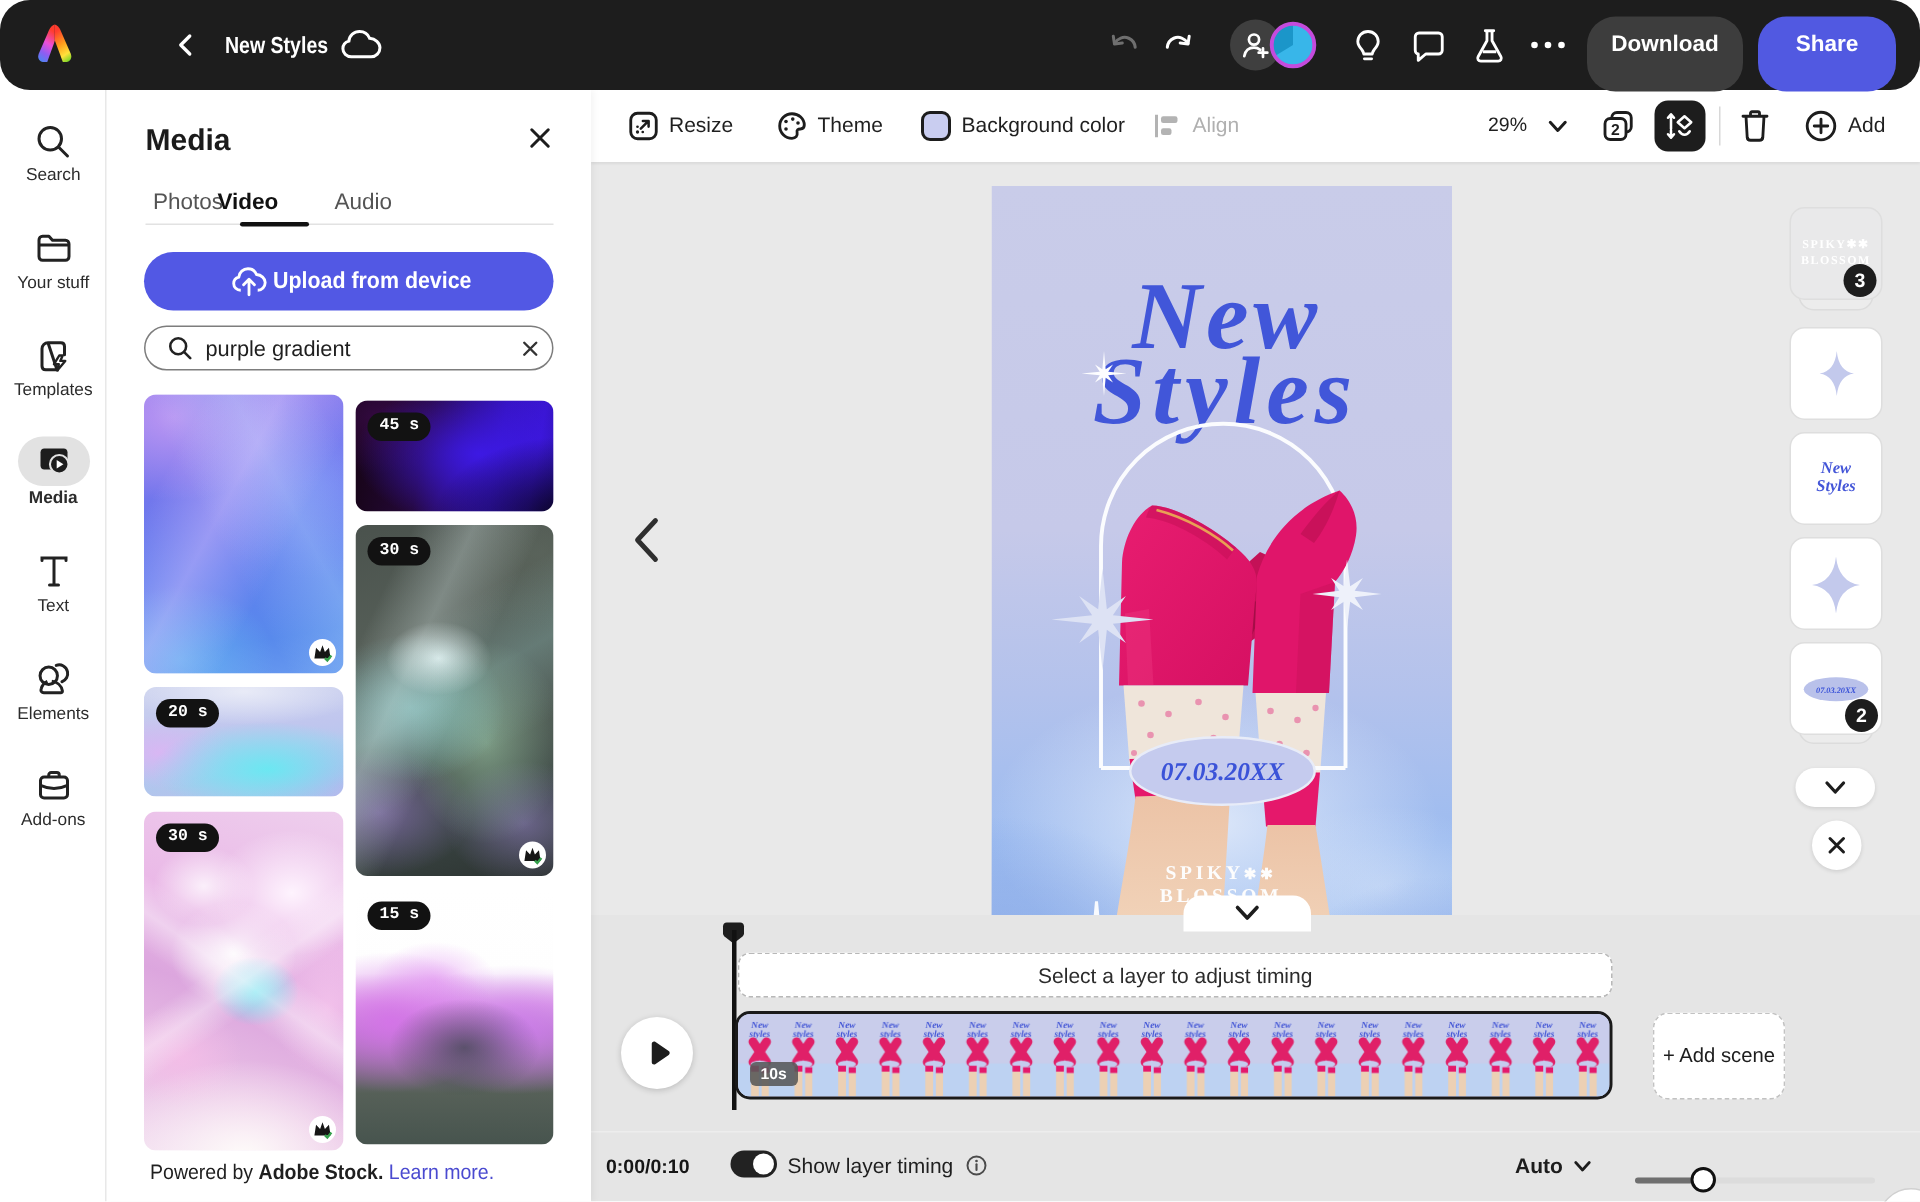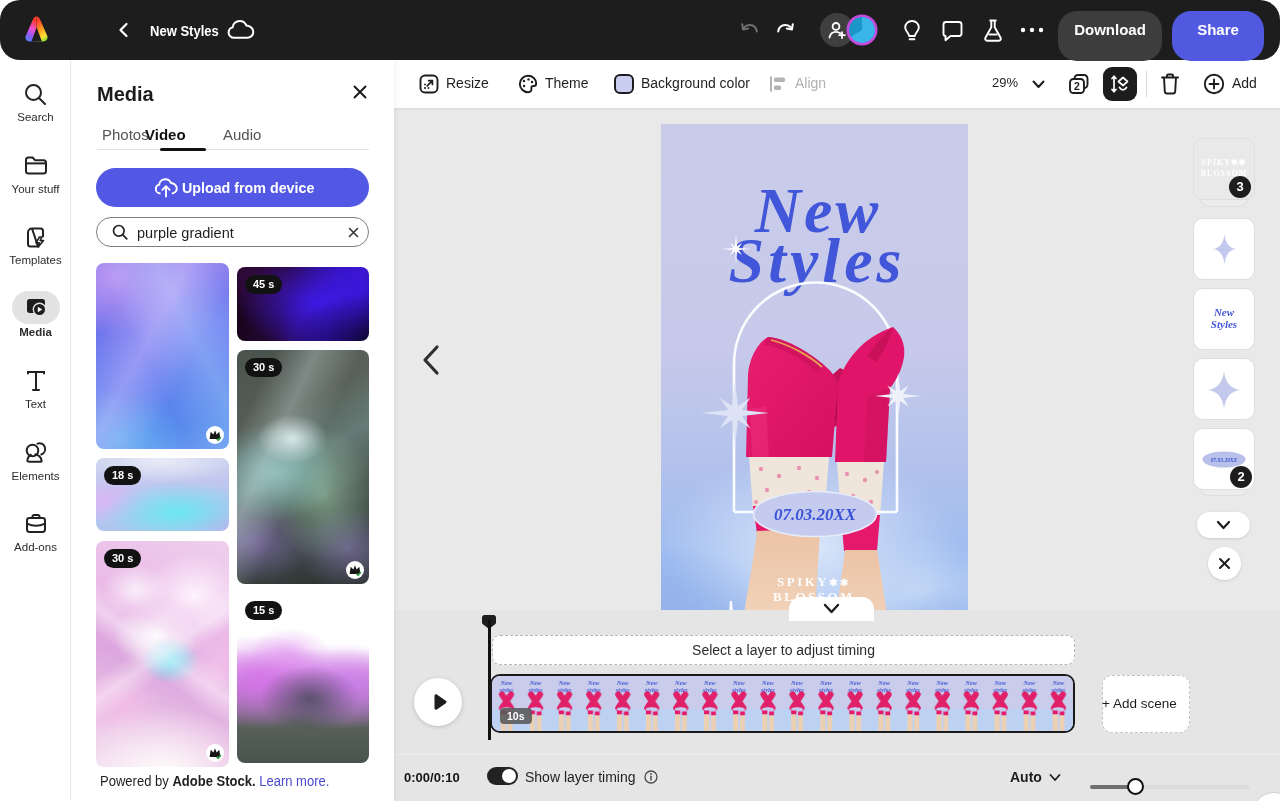--- a/index.html
+++ b/index.html
@@ -10,21 +10,21 @@
 #topbar { position:absolute; left:0; top:0; width:1280px; height:60px; background:#1d1d1d; z-index:50;border-radius:20px; }
 #topbar .ttl { position:absolute; left:150px; top:22px; color:#fff; font-weight:bold; font-size:15.5px; transform:scaleX(.84); transform-origin:left; white-space:nowrap; }
 .pillbtn { position:absolute; top:11px; height:50px; border-radius:19px; color:#fff; font-size:15px; font-weight:bold; text-align:center; line-height:38px; }
 
 #rail { position:absolute; left:0; top:60px; width:71px; height:741px; background:#fff; border-right:1px solid #e8e8e8; z-index:40; }
 .railitem { position:absolute; left:0; width:71px; text-align:center; color:#2c2c2c; font-size:11.5px; }
 
 #panel { position:absolute; left:71px; top:60px; width:323px; height:741px; background:#fff; z-index:39; box-shadow:2px 0 5px rgba(0,0,0,.05); }
 #panel .hd { position:absolute; left:26px; top:23px; font-size:20px; font-weight:bold; color:#1b1b1b; }
 .tab { position:absolute; top:66px; font-size:15px; color:#545454; }
-.thumb { position:absolute; border-radius:8px; overflow:hidden; }
+.thumb { position:absolute; border-radius:8px; overflow:hidden;font-family:Liberation Mono, monospace; }
 .dur { position:absolute; left:8px; top:8px; background:#121212; color:#fff; font-size:11px; font-weight:bold; border-radius:10px; padding:3px 8px; line-height:13px; }
 .crown { position:absolute; right:5px; bottom:5px; width:18px; height:18px; background:#fff; border-radius:50%; }
 
 #toolbar { position:absolute; left:394px; top:60px; width:886px; height:48px; background:#fff; z-index:30; box-shadow:0 1px 2px rgba(0,0,0,.08); }
 .tbtxt { position:absolute; top:15px; font-size:14px; color:#1f1f1f; }
 
 #canvas { position:absolute; left:394px; top:108px; width:886px; height:502px; background:#e9e9e9; z-index:10; overflow:hidden; }
 
 .lcard { position:absolute; left:799px; width:62px; height:62px; background:#fff; border:1px solid #dedede; border-radius:10px; z-index:12; }
 .lbadge { position:absolute; width:22px; height:22px; background:#1d1d1d; border-radius:50%; color:#fff; font-size:13px; font-weight:bold; text-align:center; line-height:22px; z-index:13; }
@@ -194,21 +194,21 @@
         <path d="M3.6,13 L4.7,5.8 L7.4,8.6 L9,4.2 L10.6,8.6 L13.3,5.8 L14.4,13 Z" fill="#161616"></path>
         <path d="M10.6,12.8 L12.2,14.3 L14.9,11" stroke="#35a04c" stroke-width="1.6" fill="none"></path>
       </svg>
   </div>
   <div class="thumb" style="left:25px;top:398px;width:133px;height:73px;background:
     radial-gradient(110px 45px at 62% 75%, rgba(100,235,242,.9), transparent 70%),
     radial-gradient(70px 35px at 8% 60%, rgba(222,180,244,.85), transparent 70%),
     radial-gradient(100px 28px at 50% 4%, rgba(236,238,248,.9), transparent 80%),
     radial-gradient(80px 40px at 98% 90%, rgba(205,165,238,.7), transparent 75%),
     linear-gradient(175deg, #ccd2ee 0%, #c0c6ee 40%, #aec8ee 75%, #b8c0ea 100%)">
-    <div class="dur">18 s</div>
+    <div class="dur">20 s</div>
   </div>
   <div class="thumb" style="left:25px;top:481px;width:133px;height:226px;background:
     linear-gradient(35deg, transparent 42%, rgba(255,255,255,.42) 50%, transparent 58%),
     linear-gradient(145deg, transparent 43%, rgba(255,255,255,.38) 50%, transparent 57%),
     radial-gradient(40px 32px at 56% 53%, rgba(90,225,238,.95), transparent 72%),
     radial-gradient(60px 50px at 45% 42%, rgba(255,255,255,.95), transparent 70%),
     radial-gradient(75px 60px at 74% 24%, rgba(255,246,255,.95), transparent 70%),
     radial-gradient(130px 90px at 50% 102%, rgba(255,253,250,.98), transparent 72%),
     radial-gradient(55px 45px at 18% 72%, rgba(246,190,232,.8), transparent 75%),
     radial-gradient(50px 60px at 92% 58%, rgba(248,200,238,.75), transparent 75%),
@@ -474,21 +474,21 @@
     </svg>
     <div class="abs" style="left:8px;top:32px;background:rgba(88,88,88,.88);color:#fff;font-size:10.5px;font-weight:bold;padding:2px 7px;border-radius:4px">10s</div>
   </div>
 
   <div class="abs" style="left:20px;top:68px;width:48px;height:48px;background:#fff;border-radius:50%;box-shadow:0 1px 4px rgba(0,0,0,.18)"></div>
   <svg class="abs" style="left:38px;top:83px" width="16" height="18" viewBox="0 0 16 18">
       <path d="M2.5,2.8 C2.5,1.6 3.8,0.9 4.8,1.5 L13.8,7.7 C14.7,8.3 14.7,9.7 13.8,10.3 L4.8,16.5 C3.8,17.1 2.5,16.4 2.5,15.2 Z" fill="#1d1d1d"></path>
     </svg>
 
   <div class="abs" style="left:708px;top:65px;width:88px;height:58px;border:1.5px dashed #c2c2c2;border-radius:10px;background:#fff"></div>
-  <div class="abs" style="left:708px;top:86px;width:88px;font-size:13.5px;color:#1d1d1d">+ Add scene</div>
+  <div class="abs" style="left:708px;top:86px;width:88px;text-align:center;font-size:13.5px;color:#1d1d1d">+ Add scene</div>
 
   <div class="abs" style="left:0;top:144px;width:886px;height:1px;background:#ededed"></div>
   <div class="abs" style="left:10px;top:160px;font-size:13px;font-weight:bold;color:#161616">0:00/0:10</div>
   <div class="abs" style="left:93px;top:157px;width:31px;height:18px;background:#222;border-radius:9px"></div>
   <div class="abs" style="left:108px;top:159px;width:14px;height:14px;background:#fff;border-radius:50%"></div>
   <div class="abs" style="left:131px;top:159px;font-size:14px;color:#1f1f1f">Show layer timing</div>
   <svg class="abs" style="left:250px;top:160px" width="14" height="14" viewBox="0 0 14 14">
       <circle cx="7" cy="7" r="6" fill="none" stroke="#4b4b4b" stroke-width="1.3"></circle>
       <path d="M7,6.2 L7,10" stroke="#4b4b4b" stroke-width="1.4" stroke-linecap="round"></path>
       <circle cx="7" cy="4" r="0.9" fill="#4b4b4b"></circle>

